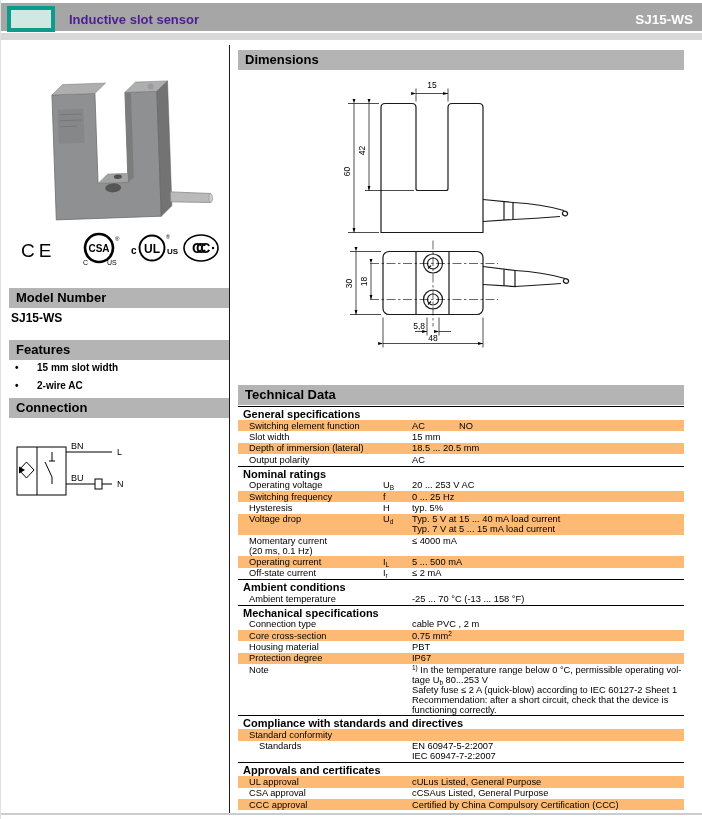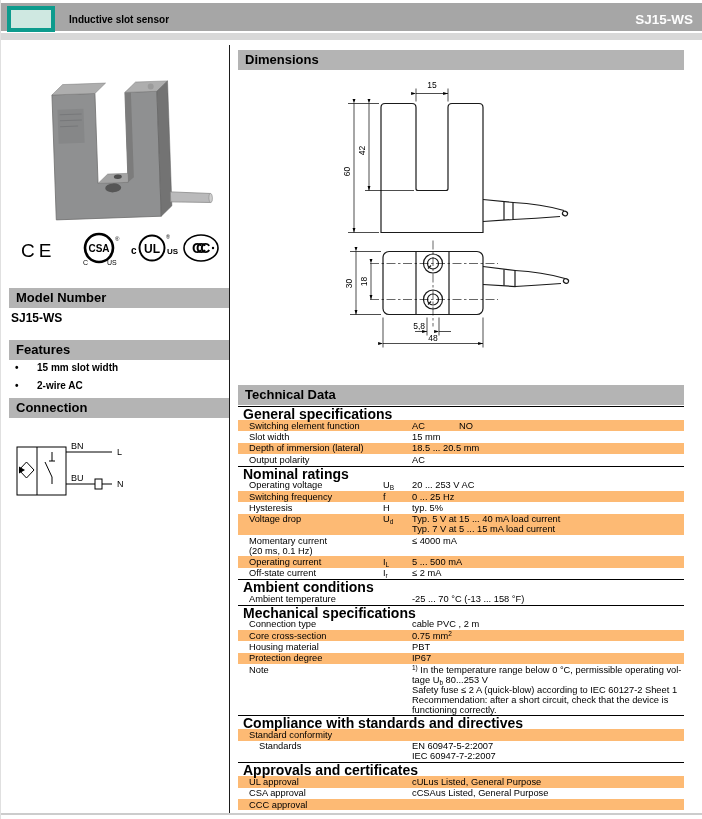--- a/index.html
+++ b/index.html
@@ -6,21 +6,21 @@
   body{
     width:702px;height:819px;position:relative;background:#ffffff;
     font-family:"Liberation Sans", sans-serif;color:#000;overflow:hidden;
     border-left:1px solid #e0e0e0;
   }
   
   .header-bar{position:absolute;left:0;top:3px;width:702px;height:28px;background:#a6a6a6;}
   .header-icon{position:absolute;left:6px;top:3px;width:40px;height:18px;
     border:4px solid #0d9b8d;background:#cfe8e1;}
   .header-title{position:absolute;left:68px;top:3px;height:28px;line-height:28px;
-    color:#000000;font-weight:bold;font-size:10px;}
+    color:#4c1d95;font-weight:bold;font-size:13px;}
   .header-model{position:absolute;right:10px;top:3px;height:28px;line-height:28px;
     color:#fdfdfd;font-weight:bold;font-size:13.5px;}
   .header-strip{position:absolute;left:0;top:33px;width:702px;height:7px;background:#d8d8d8;}
   .page-bottom-line{position:absolute;left:0;top:813px;width:702px;height:2px;background:#cccccc;}
   .col-divider{position:absolute;left:228px;top:45px;width:1px;height:770px;background:#1d1d1d;}
 
   
   .left-col{position:absolute;left:8px;top:45px;width:220px;height:770px;}
   .g-bar{background:#b4b4b4;font-weight:bold;font-size:13px;padding:2px 0 3px 7px;}
   .left-col .g-bar{position:absolute;left:0;width:213px;}
@@ -36,21 +36,21 @@
   .logos-wrap{position:absolute;left:0;top:183px;width:212px;height:42px;}
   .conn-wrap{position:absolute;left:0;top:392px;width:220px;height:95px;}
 
   
   .right-col{position:absolute;left:237px;top:45px;width:446px;height:770px;}
   .right-col .g-bar{position:absolute;left:0;width:439px;}
   #bar-dimensions{top:5px;}
   #bar-technical{top:340px;}
   .drawing-wrap{position:absolute;left:0;top:28px;width:446px;height:308px;}
   .tech-table{position:absolute;left:0;top:361px;width:446px;font-size:9.3px;line-height:10px;}
-  .t-sec{border-top:1px solid #000;font-weight:bold;font-size:14px;padding:2px 0 1px 5px;}
+  .t-sec{border-top:1px solid #000;font-weight:bold;font-size:11px;padding:2px 0 1px 5px;}
   .t-row{display:flex;align-items:flex-start;}
   .t-row.shade{background:#fdba74;}
   .t-label{width:145px;padding:0.7px 0 0.7px 11px;box-sizing:border-box;flex:none;}
   .t-label.ind2{padding-left:21px;}
   .t-sym{width:29px;flex:none;padding:0.7px 0;}
   .t-val{flex:1;padding:0.7px 0;}
   .t-val .v1{display:inline-block;width:47px;}
   sub{font-size:70%;vertical-align:-2px;line-height:0;}
   sup{font-size:70%;vertical-align:3px;line-height:0;}
 
@@ -369,15 +369,16 @@
         <div class="t-val">cULus Listed, General Purpose</div>
       </div>
       <div class="t-row">
         <div class="t-label">CSA approval</div>
         <div class="t-sym"></div>
         <div class="t-val">cCSAus Listed, General Purpose</div>
       </div>
       <div class="t-row shade">
         <div class="t-label">CCC approval</div>
         <div class="t-sym"></div>
+        <div class="t-val">Certified by China Compulsory Certification (CCC)</div>
       </div>
     </div>
 </div>
 
 </body></html>

